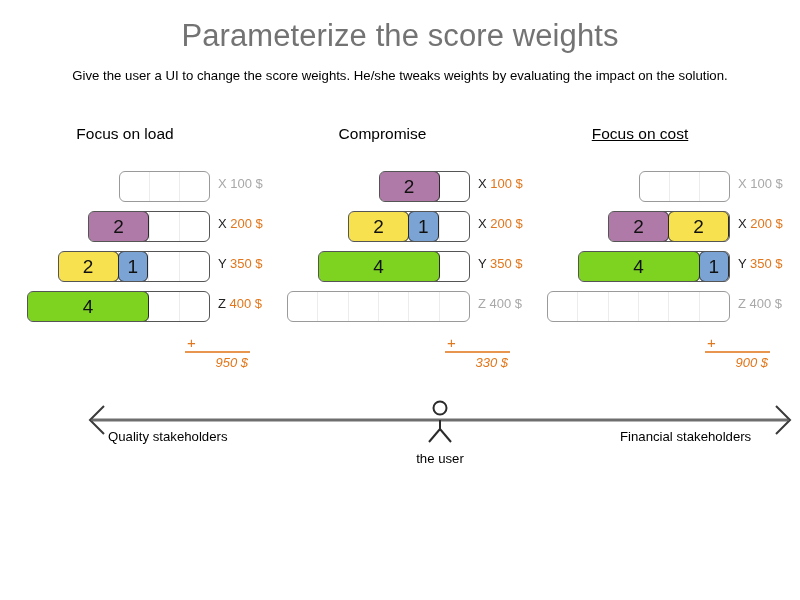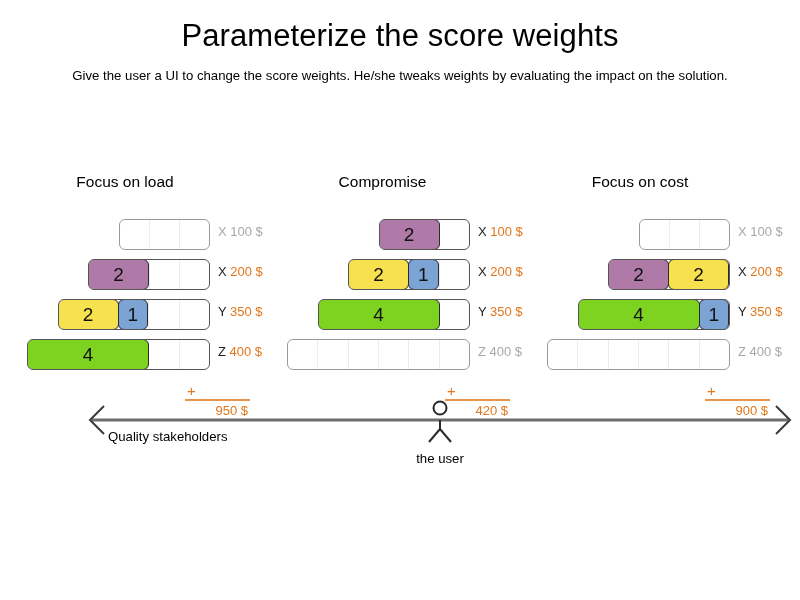--- a/index.html
+++ b/index.html
@@ -19,40 +19,39 @@
   
   .title {
     position: absolute;
     top: 18px;
     left: 0;
     width: 800px;
     text-align: center;
     font-size: 31px;
     font-weight: normal;
     letter-spacing: 0.1px;
-    color: #000000;
+    color: #737373;
   }
   .subtitle {
     position: absolute;
     top: 68px;
     left: 0;
     width: 800px;
     text-align: center;
     font-size: 13.2px;
     color: #000;
   }
 
   
   .columns {
     position: absolute;
     top: 125px;
     left: 0;
     width: 800px;
     height: 260px;
-    margin-top: 48px;
   }
   .column {
     position: absolute;
     top: 0;
   }
   .col-title {
     position: absolute;
     top: 0;
     width: 100%;
     text-align: center;
@@ -137,21 +136,21 @@
     font-size: 15px;
     line-height: 12px;
     text-align: left;
     padding-left: 2px;
   }
   .sum .rule {
     height: 2px;
     background: #e8954f;
     margin: 2px 0 2px 0;
   }
-  .sum .total { padding-right: 2px; }
+  .sum .total { padding-right: 2px; font-style: italic; }
 
   
   .axis-wrap {
     position: absolute;
     left: 0;
     top: 398px;
     width: 800px;
     height: 120px;
     margin-left: 40px;
   }
@@ -293,25 +292,25 @@
               <i></i>
               <i></i>
             </div>
           </div>
           <div class="rowlabel muted" style="left: 198px;"><span class="letter">Z</span><span class="amount"> 400 $</span></div>
         </div>
       </div>
       <div class="sum" style="left: 165px; top: 212px; width: 65px;">
         <div class="plus">+</div>
         <div class="rule"></div>
-        <div class="total">420 $</div>
+        <div class="total">330 $</div>
       </div>
     </div>
     <div class="column" style="left: 535px; width: 265px;">
-      <div class="col-title" style="width: 210px;">Focus on cost</div>
+      <div class="col-title" style="width: 210px; text-decoration: underline;">Focus on cost</div>
       <div class="rows">
         <div class="row">
           <div class="track" style="left: 103.5px; width: 91.5px;">
             <div class="ticks">
               <i></i>
               <i></i>
               <i></i>
             </div>
           </div>
           <div class="rowlabel muted" style="left: 203px;"><span class="letter">X</span><span class="amount"> 100 $</span></div>
@@ -371,16 +370,17 @@
     <polyline points="64,8 50,22 64,36" fill="none" stroke="#3a3a3a" stroke-width="2"></polyline>
     <polyline points="736,8 750,22 736,36" fill="none" stroke="#3a3a3a" stroke-width="2"></polyline>
     <g>
       <circle cx="400" cy="10" r="6.5" fill="#ffffff" stroke="#2b2b2b" stroke-width="2"></circle>
       <line x1="400" y1="22" x2="400" y2="33" stroke="#2b2b2b" stroke-width="2"></line>
       <line x1="400" y1="31" x2="389" y2="44" stroke="#2b2b2b" stroke-width="2"></line>
       <line x1="400" y1="31" x2="411" y2="44" stroke="#2b2b2b" stroke-width="2"></line>
     </g>
   </svg>
   <div class="axis-label left">Quality stakeholders</div>
+  <div class="axis-label right">Financial stakeholders</div>
   <div class="user-label">
     <div>the user</div>
   </div>
 </div>
 
 </body></html>

